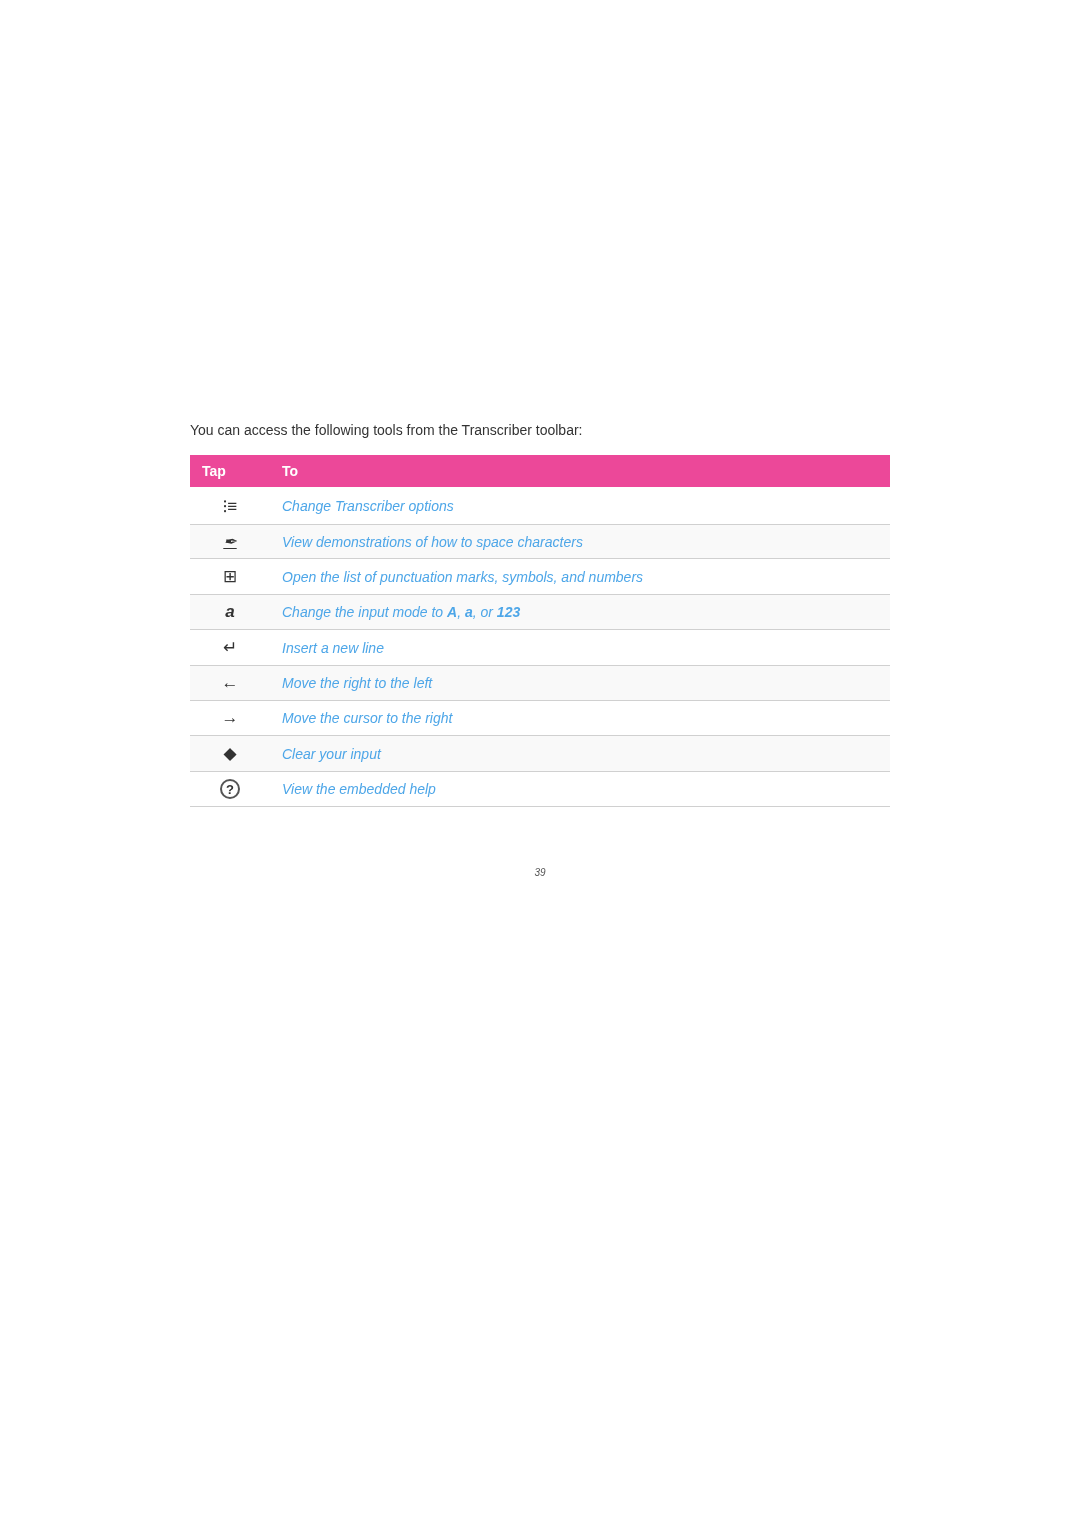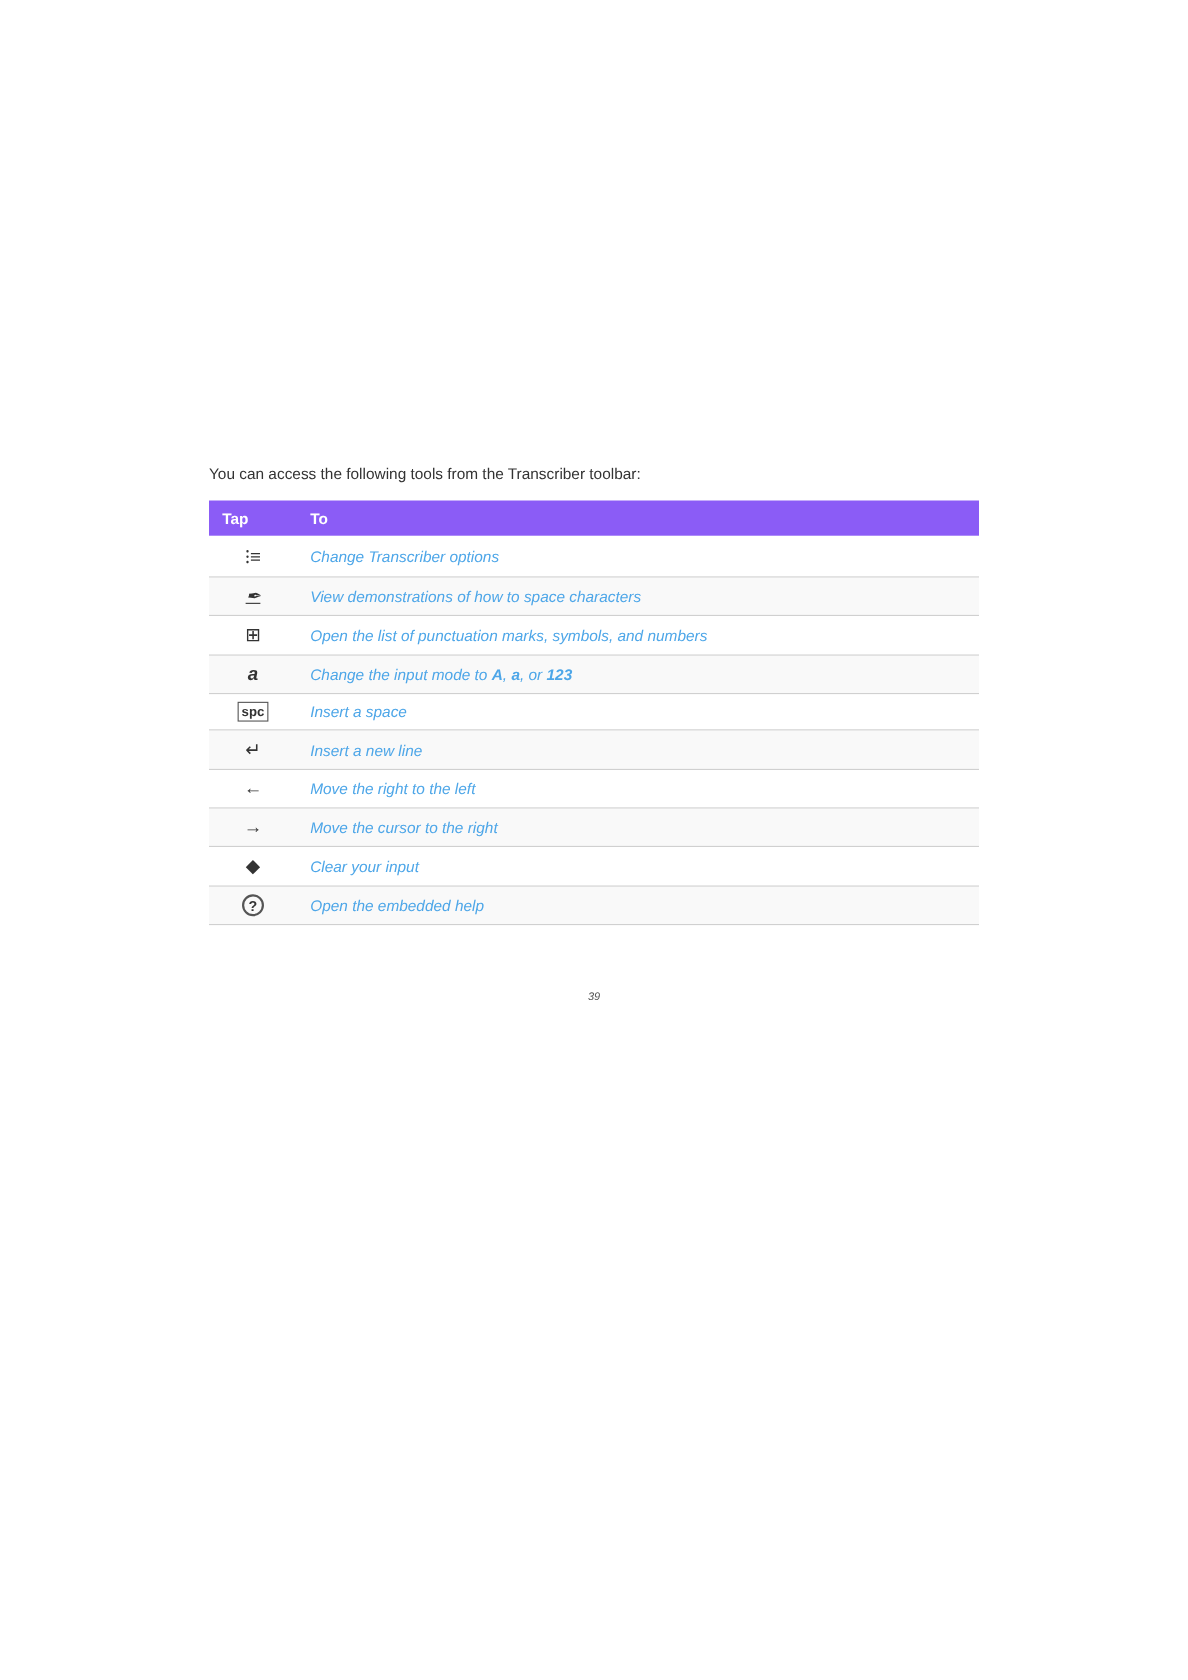--- a/index.html
+++ b/index.html
@@ -33,21 +33,21 @@
       line-height: 1.5;
     }
 
     table {
       width: 100%;
       border-collapse: collapse;
       font-size: 14px;
     }
 
     thead tr {
-      background-color: #8b5cf6;
+      background-color: #ec4899;
     }
 
     thead th {
       color: #ffffff;
       padding: 8px 12px;
       text-align: left;
       font-weight: bold;
     }
 
     thead th:first-child {
@@ -115,40 +115,36 @@
         </tr>
         <tr>
           <td class="icon-cell"><span style="font-size:17px;">⊞</span></td>
           <td class="action-text">Open the list of punctuation marks, symbols, and numbers</td>
         </tr>
         <tr>
           <td class="icon-cell"><span style="font-size:17px; font-style:italic; font-weight:bold;">a</span></td>
           <td class="action-text">Change the input mode to <b>A</b>, <b>a</b>, or <b>123</b></td>
         </tr>
         <tr>
-          <td class="icon-cell"><span style="font-size:12px; font-weight:bold; border:1px solid #555; padding:1px 3px;">spc</span></td>
-          <td class="action-text">Insert a space</td>
-        </tr>
-        <tr>
           <td class="icon-cell"><span style="font-size:17px;">↵</span></td>
           <td class="action-text">Insert a new line</td>
         </tr>
         <tr>
           <td class="icon-cell"><span style="font-size:17px;">←</span></td>
           <td class="action-text">Move the right to the left</td>
         </tr>
         <tr>
           <td class="icon-cell"><span style="font-size:17px;">→</span></td>
           <td class="action-text">Move the cursor to the right</td>
         </tr>
         <tr>
           <td class="icon-cell"><span style="font-size:17px;">◆</span></td>
           <td class="action-text">Clear your input</td>
         </tr>
         <tr>
           <td class="icon-cell"><span style="display:inline-block; width:20px; height:20px; border:2px solid #555; border-radius:50%; text-align:center; line-height:18px; font-size:13px; font-weight:bold;">?</span></td>
-          <td class="action-text">Open the embedded help</td>
+          <td class="action-text">View the embedded help</td>
         </tr>
       </tbody>
   </table>
 
   <div class="page-number">39</div>
 </div>
 
 </body></html>

